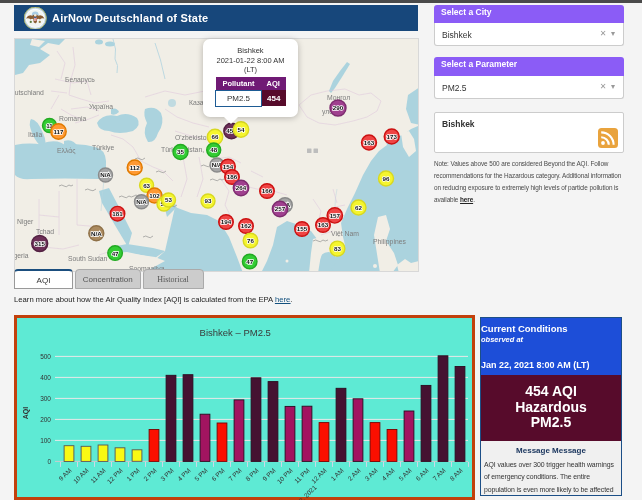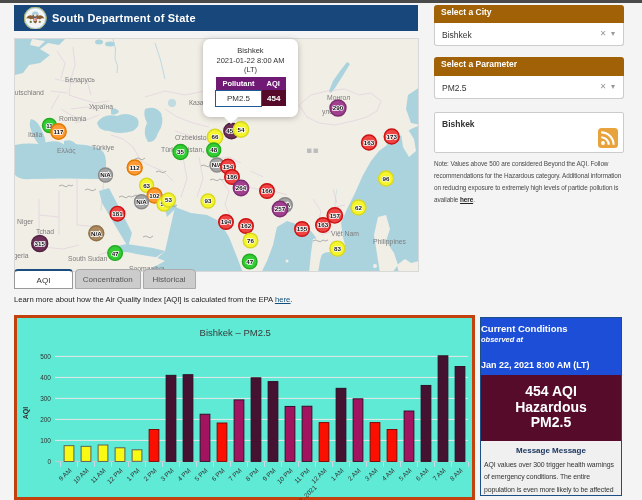--- a/index.html
+++ b/index.html
@@ -2,21 +2,21 @@
 <html><head><meta charset="utf-8">
 <style>
 * { margin:0; padding:0; box-sizing:border-box; }
 html,body { width:642px; height:500px; background:#f4f4f4; font-family:"Liberation Sans", sans-serif; overflow:hidden; }
 .abs { position:absolute; }
 #topstrip { left:0; top:0; width:642px; height:2.5px; background:#4a4a4a; }
 #hdr { left:14px; top:4.5px; width:404px; height:26.5px; background:#17477b; }
 #hdr .ttl { position:absolute; left:38px; top:7px; color:#fff; font-size:11px; font-weight:bold; letter-spacing:0.2px; }
 #map { left:14px; top:38px; width:405px; height:234px; overflow:hidden; border:1px solid #d8d8d8; }
 #sb { left:434px; top:0; width:190px; }
-.selhdr { position:absolute; left:0; width:190px; height:19px; background:#a16207; color:#fff; font-size:8.5px; font-weight:bold; padding:2px 0 0 7px; border-radius:3px 3px 0 0; }
+.selhdr { position:absolute; left:0; width:190px; height:19px; background:#8b5cf6; color:#fff; font-size:8.5px; font-weight:bold; padding:2px 0 0 7px; border-radius:3px 3px 0 0; }
 .selbody { position:absolute; left:0; width:190px; height:23px; background:#fff; border:1px solid #ccc; border-top:none; border-radius:0 0 3px 3px; font-size:8.5px; color:#333; padding:7px 0 0 7px; }
 .selicons { position:absolute; right:8px; top:6px; color:#999; font-size:8px; }
 #rssbox { position:absolute; left:0; top:111.5px; width:190px; height:41.5px; background:#fff; border:1px solid #ccc; border-radius:2px; }
 #rssbox .city { position:absolute; left:7px; top:6px; font-size:8.5px; font-weight:bold; color:#333; }
 #rssico { position:absolute; right:5px; bottom:4px; width:20px; height:20px; }
 #note { position:absolute; left:0; top:158px; width:210px; font-size:6.4px; color:#4a4a4a; line-height:12px; white-space:nowrap; letter-spacing:-0.1px; }
 #note b { color:#222; }
 #tabs { left:14px; top:269px; height:20px; }
 .tab { position:absolute; top:0; height:19.5px; font-size:8px; text-align:center; padding-top:5px; border:1px solid #999; border-radius:4px 4px 0 0; }
 .tab.on { background:#fff; border-top:2.5px solid #1b4e7e; color:#333; }
@@ -56,21 +56,21 @@
     <circle cx="11" cy="7.6" r="3.3" fill="#a9cce3"></circle>
     <path d="M1.9,11.3 Q4.5,6.8 8.2,8.6 Q9.5,6.9 11,7.9 Q12.5,6.9 13.8,8.6 Q17.5,6.8 20.1,11.3 Q17.2,10.6 15.6,12.2 Q14,11 12.8,12 L12.6,14.8 Q11,16.4 9.4,14.8 L9.2,12 Q8,11 6.4,12.2 Q4.8,10.6 1.9,11.3 Z" fill="#8a5c32"></path>
     <circle cx="11" cy="8.1" r="1.2" fill="#f2ead8"></circle>
     <rect x="9.7" y="9.6" width="2.6" height="4" rx="0.9" fill="#e9e2e2"></rect>
     <path d="M10.4,9.8 L10.4,13.4 M11.3,9.8 L11.3,13.6 M12.1,9.8 L12.1,13.4" stroke="#d05050" stroke-width="0.45"></path>
     <rect x="9.7" y="9.6" width="2.6" height="1.2" rx="0.5" fill="#3f5f95"></rect>
     <circle cx="6.6" cy="14.6" r="1.1" fill="#5d7a3a"></circle>
     <circle cx="15.4" cy="14.6" r="1.1" fill="#9a8147"></circle>
     <path d="M10.2,14.6 L11.8,14.6 L11,16.4 Z" fill="#8a5c32"></path>
   </svg>
-  <div class="ttl">South Department of State</div>
+  <div class="ttl">AirNow Deutschland of State</div>
 </div>
 
 <div id="map" class="abs">
 <svg width="405" height="234" viewBox="0 0 405 234">
 
 <rect x="0" y="0" width="405" height="234" fill="#f1eee6"></rect>
 <g fill="#abd3de" stroke="none">
  <path d="M0,0 L50,0 L44,6 L33,4 L25,10 L35,16 L25,24 L14,26 L8,34 L0,36 Z"></path>
  <ellipse cx="84" cy="3" rx="4" ry="2.5"></ellipse>
         <ellipse cx="95" cy="5" rx="5" ry="2.5"></ellipse>
@@ -275,21 +275,21 @@
       <path d="M3.2,9.2 A7.6,7.6 0 0 1 10.8,16.8" stroke="#fff" stroke-width="2.1" fill="none"></path>
       <path d="M3.2,4.4 A12.4,12.4 0 0 1 15.6,16.8" stroke="#fff" stroke-width="2.1" fill="none"></path>
     </svg>
   </div>
   <div id="note">Note: Values above 500 are considered Beyond the AQI. Follow<br>recommendations for the Hazardous category. Additional information<br>on reducing exposure to extremely high levels of particle pollution is<br>available <b><u>here</u></b>.</div>
 </div>
 
 <div id="tabs" class="abs">
   <div class="tab on" style="left:0; width:59px;">AQI</div>
   <div class="tab off" style="left:61px; width:65.5px;">Concentration</div>
-  <div class="tab off" style="left:128.5px; width:53px;">Historical</div>
+  <div class="tab off" style="left:128.5px; width:61px;font-family:Liberation Serif, serif;">Historical</div>
 </div>
 
 <div id="learn" class="abs">Learn more about how the Air Quality Index [AQI] is calculated from the EPA <a href="#"><u>here</u></a>.</div>
 
 <div id="chart" class="abs">
   <div class="cttl">Bishkek – PM2.5</div>
   <svg class="abs" style="left:0;top:0" width="458" height="183" viewBox="0 0 458 183">
     <text x="11" y="95" class="aqiy" transform="rotate(-90 11 95)" text-anchor="middle">AQI</text>
 <text x="34" y="145.6" class="yl">0</text>
 <line x1="38" y1="122.4" x2="451" y2="122.4" stroke="#e8e8e8" stroke-width="1"></line>

